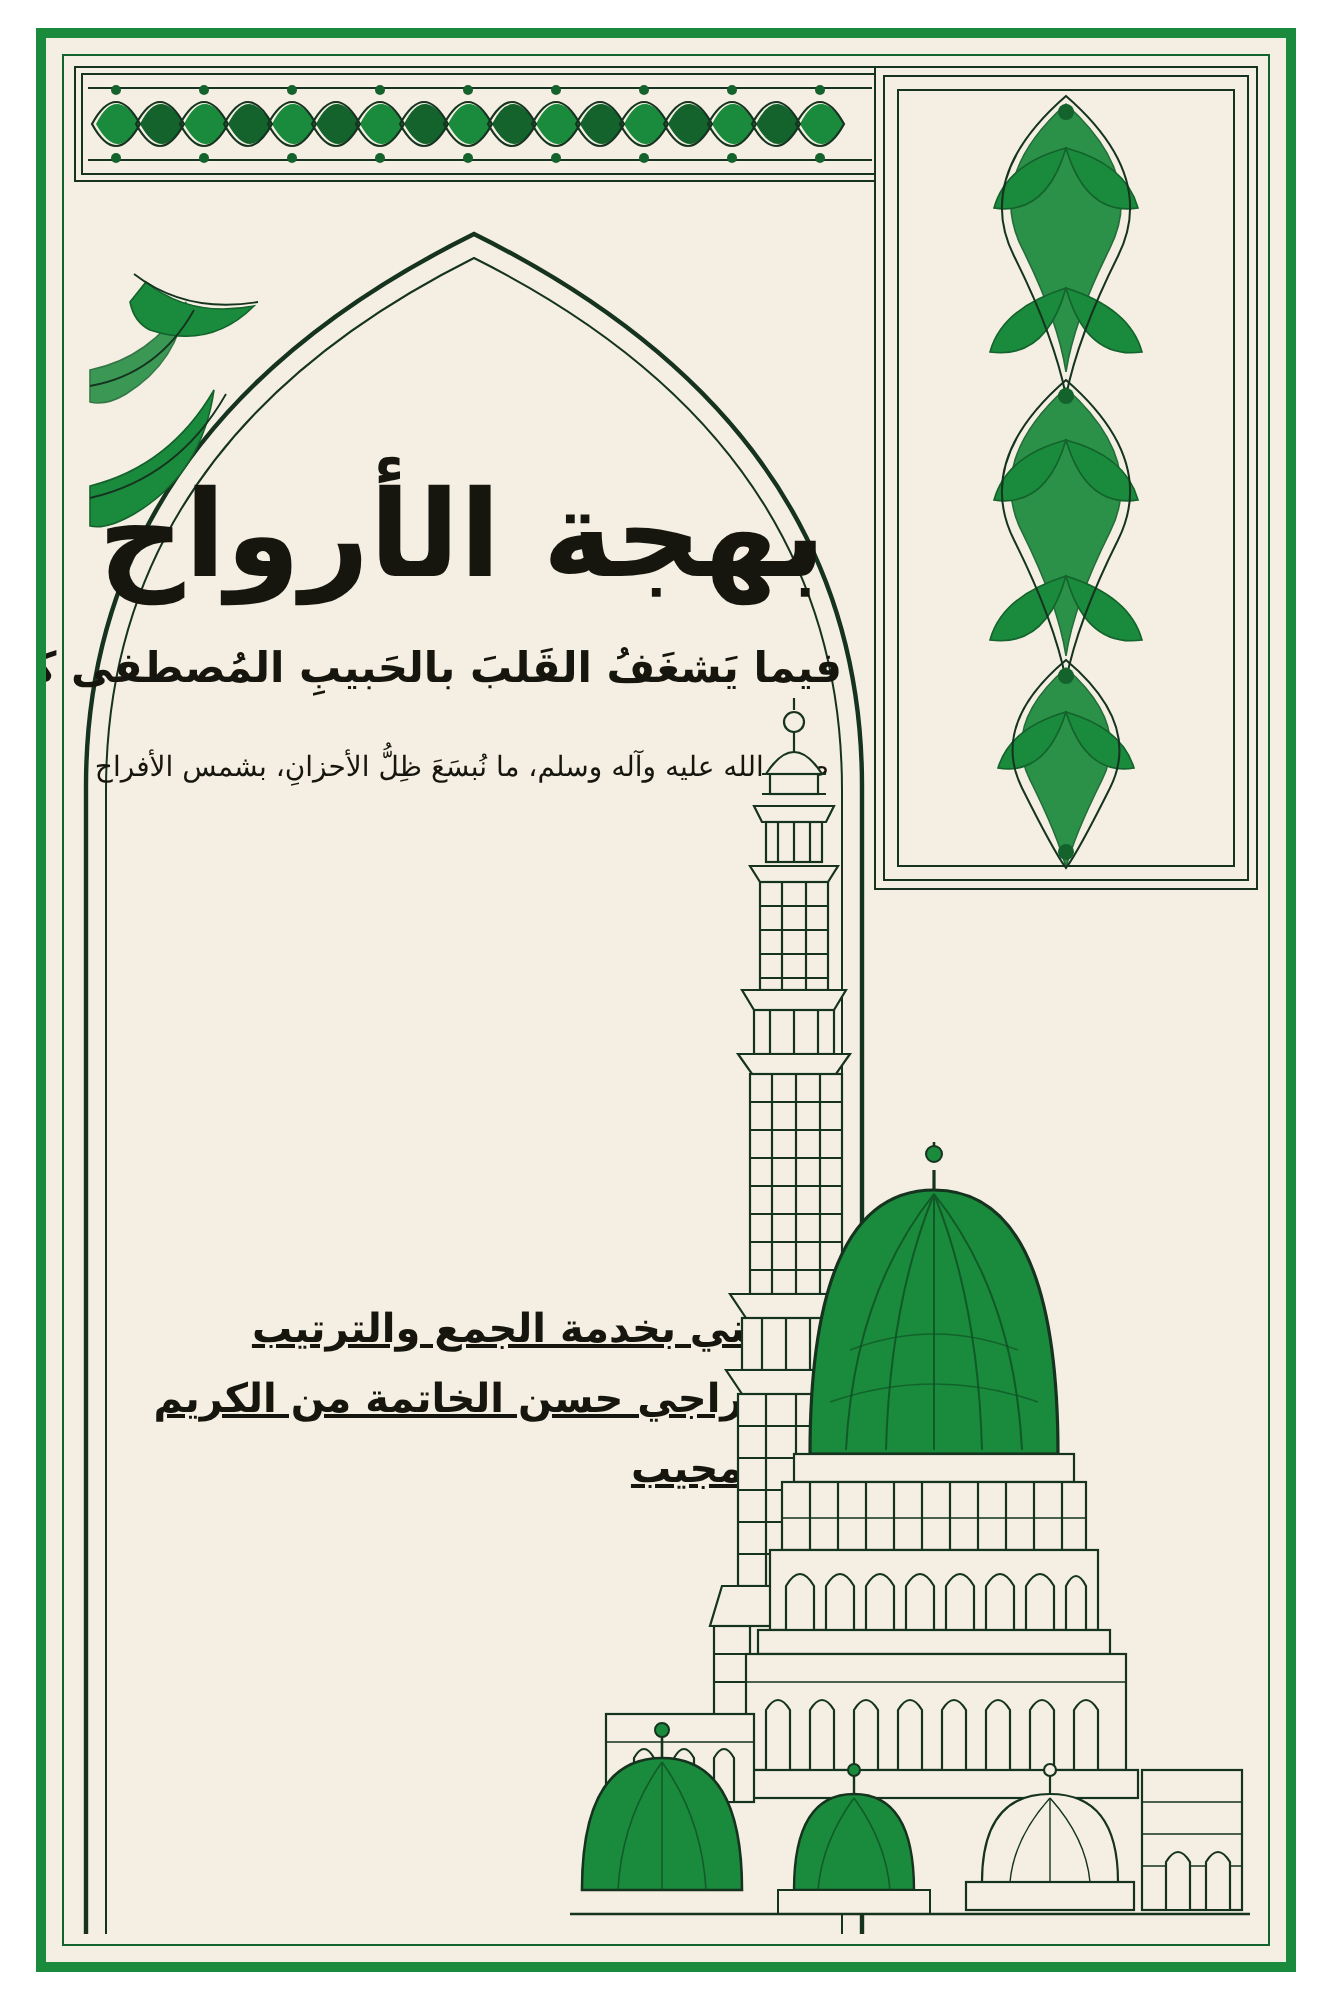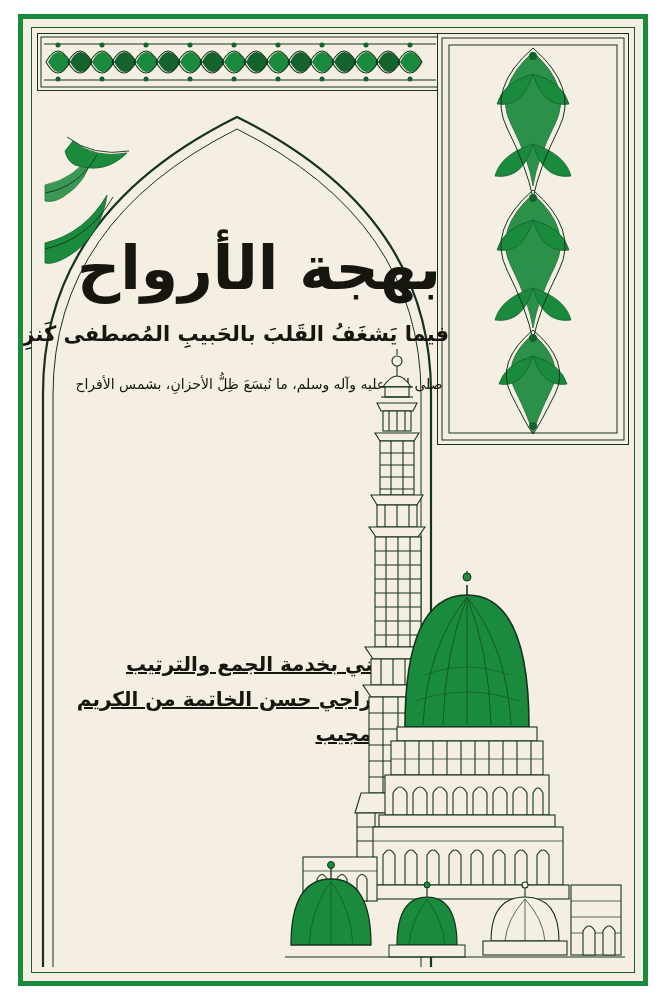--- a/index.html
+++ b/index.html
@@ -69,21 +69,21 @@
     top: 74px;
     width: 404px;
     height: 880px;
     overflow: hidden;
     pointer-events: none;
   }
 
   
   .title-block {
     position: absolute;
-    left: 46px;
+    left: 18px;
     top: 215px;
     width: 380px;
     text-align: center;
     direction: rtl;
   }
   .main-title {
     font-family: "DejaVu Sans", sans-serif;
     font-size: 60px;
     line-height: 1.15;
     color: #16160f;

